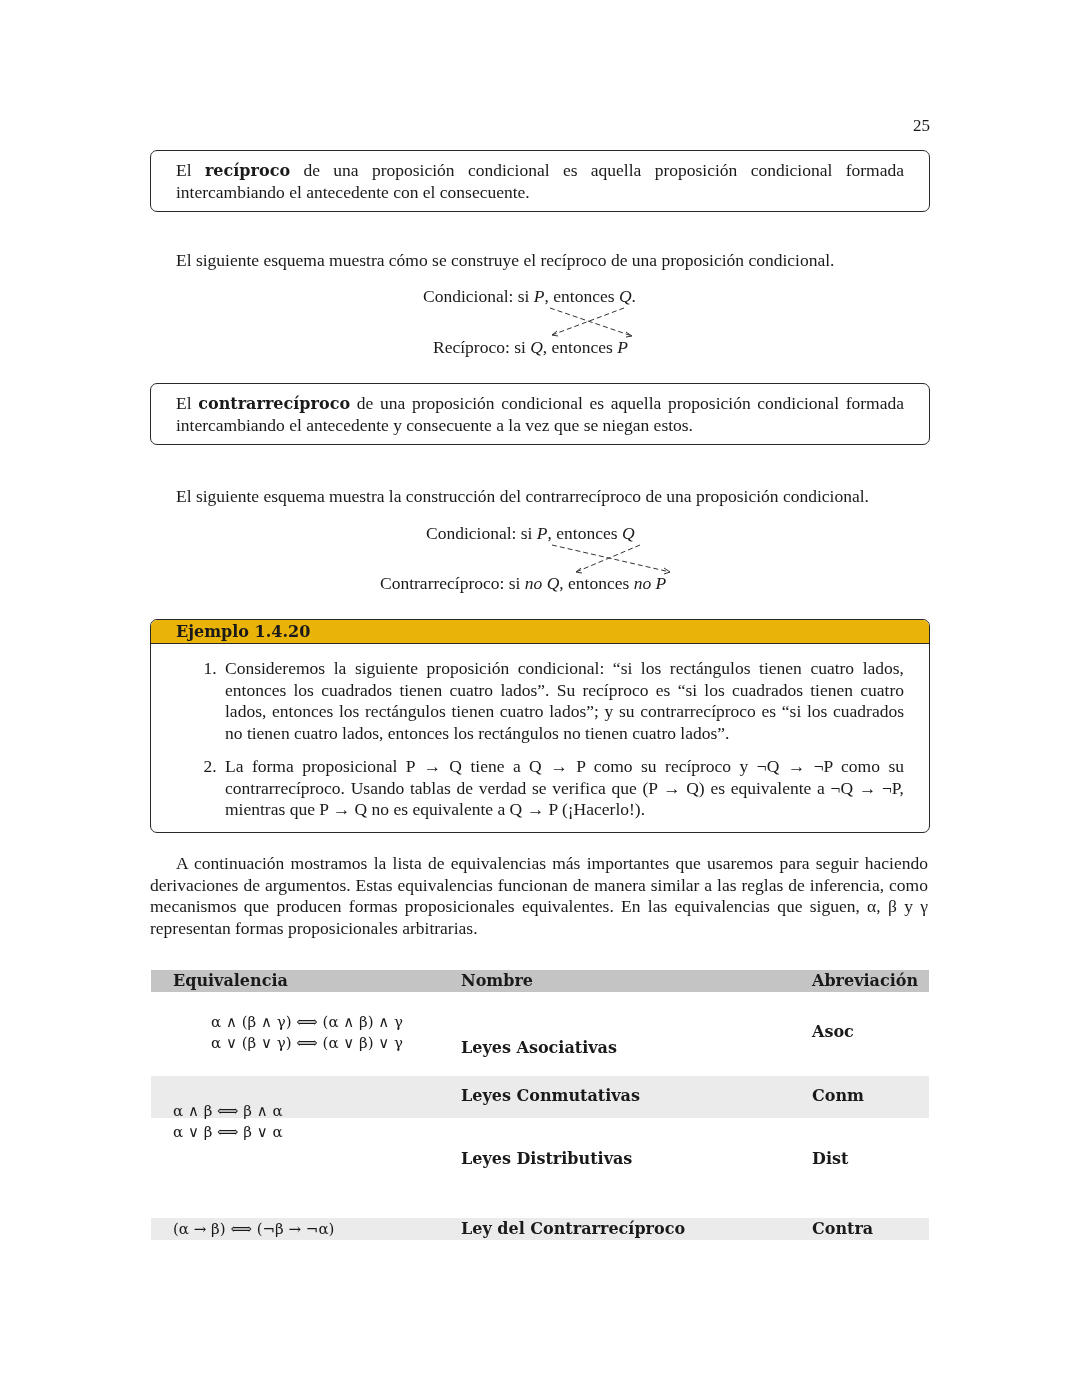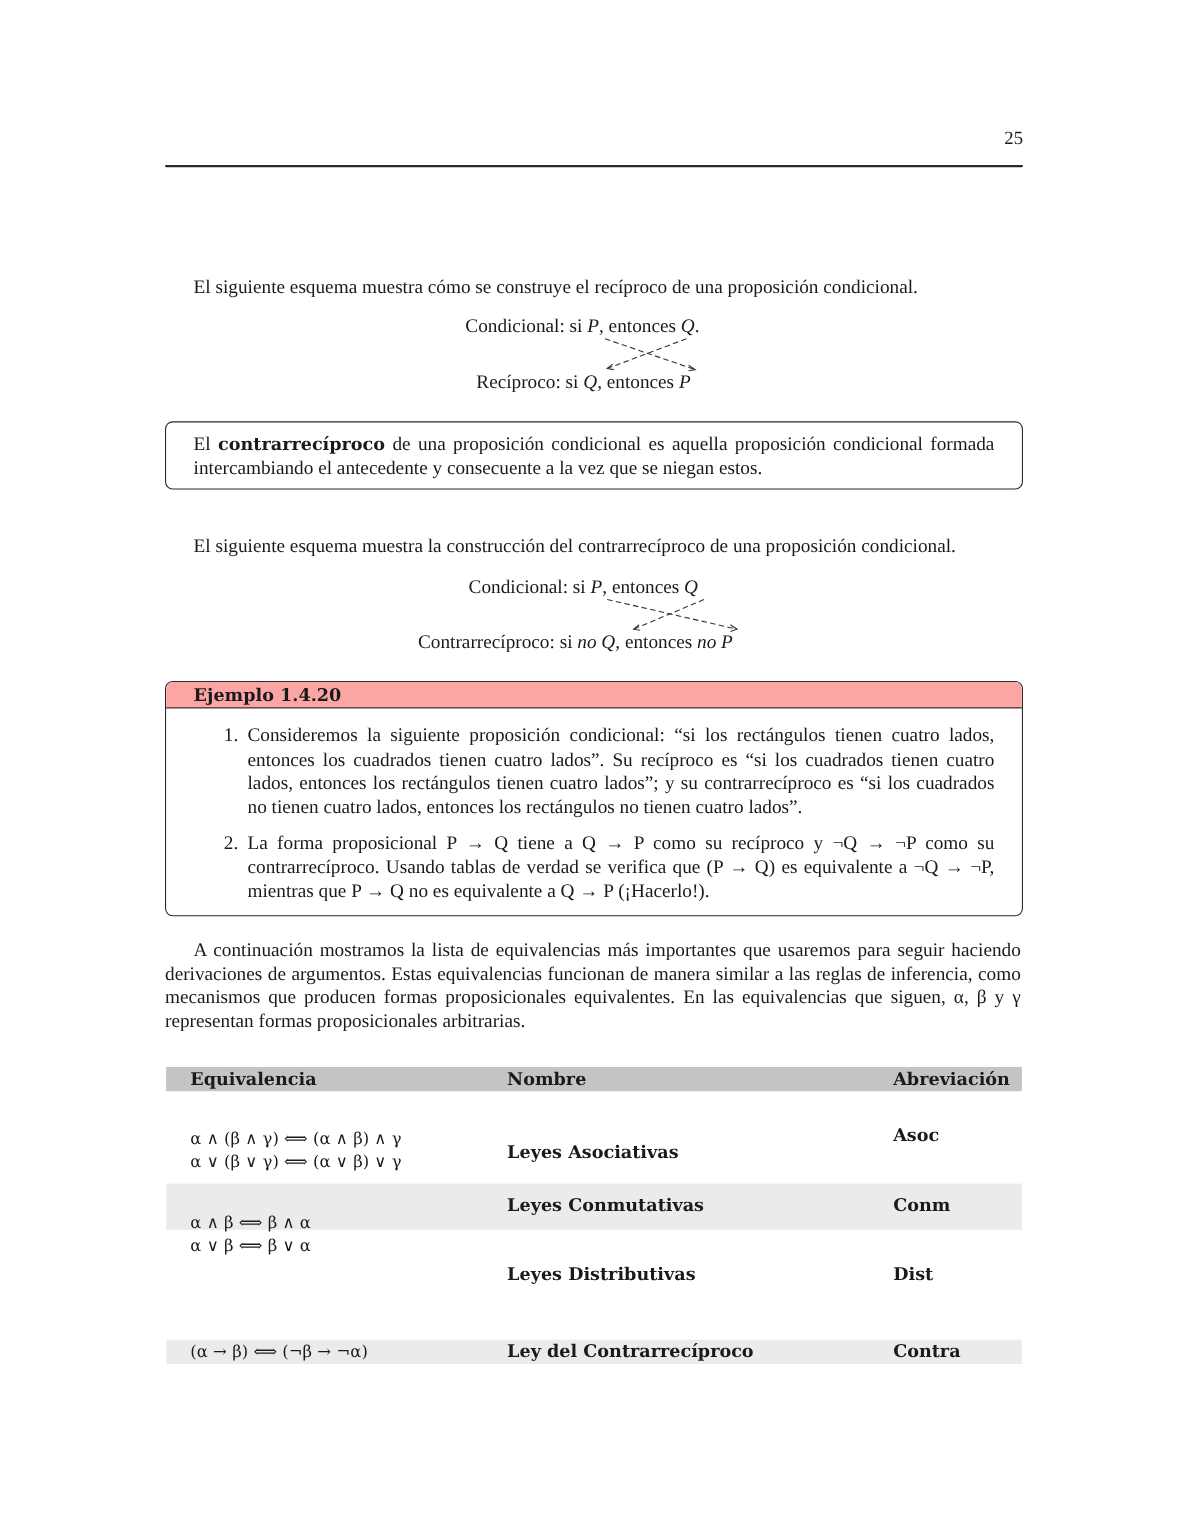--- a/index.html
+++ b/index.html
@@ -1,21 +1,21 @@
 <!DOCTYPE html>
 <html><head>
 <meta charset="utf-8">
 <style>
   html, body { margin:0; padding:0; background:#ffffff; }
   body { width:1080px; height:1397px; position:relative; font-family:"DejaVu Serif", "Liberation Serif", serif; color:#1a1a1a; overflow:hidden; }
   .page-number { position:absolute; top:116px; right:150px; font-size:17px; font-family:"Liberation Serif", serif; }
   .box { position:absolute; left:150px; width:778px; border:1.5px solid #2a2a2a; border-radius:7px; overflow:hidden; background:#fff; }
   .box-head { font-family:"DejaVu Serif", serif; font-weight:bold; font-size:16px; padding:0 25px; height:23px; line-height:23px; border-bottom:1.5px solid #2a2a2a; }
   .box-head.def { background:#fde9b4; }
-  .box-head.ex { background:#fca5a5; }
+  .box-head.ex { background:#eab308; }
   .box-body { font-family:"Liberation Serif", serif; font-size:17.5px; line-height:21.5px; padding:9px 25px 8px 25px; text-align:justify; }
   .para { position:absolute; left:150px; width:778px; font-family:"Liberation Serif", serif; font-size:17.5px; line-height:21.5px; text-align:justify; }
   .indent { text-indent:26px; }
   .scheme { position:absolute; font-family:"Liberation Serif", serif; font-size:17.5px; white-space:nowrap; }
   .m { font-style:italic; }
   b.bf { font-family:"DejaVu Serif", serif; font-size:16px; }
   ol { margin:0; padding-left:45px; }
   ol li { margin-bottom:12px; padding-left:4px; }
   ol li:last-child { margin-bottom:0; }
   .tbl { position:absolute; left:151px; width:778px; font-size:16px; }
@@ -27,20 +27,21 @@
   .hdr { background:#c4c4c4; }
   .shade { background:#ebebeb; }
   svg.arrows { position:absolute; overflow:visible; }
 </style>
 </head>
 <body>
 
 <div class="page-number">25</div>
 
 <div class="box" style="top:150px;">
+  <div class="box-body"><span>El </span><b class="bf">recíproco</b><span> de una proposición condicional es aquella proposición condicional formada intercambiando el antecedente con el consecuente.</span></div>
 </div>
 
 <div class="para" style="top:250px; left:176px; width:752px;">El siguiente esquema muestra cómo se construye el recíproco de una proposición condicional.</div>
 
 <div class="scheme" style="top:286px; left:423px;"><span>Condicional: si </span><span class="m">P</span><span>, entonces </span><span class="m">Q</span><span>.</span></div>
 <svg class="arrows" style="left:540px; top:305px;" width="100" height="35">
   <line x1="10" y1="3" x2="92" y2="31" stroke="#333" stroke-width="1" stroke-dasharray="5,3"></line>
   <polyline points="86,27 92,31 86,32" fill="none" stroke="#333" stroke-width="1"></polyline>
   <line x1="84" y1="3" x2="12" y2="30" stroke="#333" stroke-width="1" stroke-dasharray="5,3"></line>
   <polyline points="17,26 12,30 18,31" fill="none" stroke="#333" stroke-width="1"></polyline>
@@ -75,21 +76,21 @@
 <div class="para indent" style="top:853px;">A continuación mostramos la lista de equivalencias más importantes que usaremos para seguir haciendo derivaciones de argumentos. Estas equivalencias funcionan de manera similar a las reglas de inferencia, como mecanismos que producen formas proposicionales equivalentes. En las equivalencias que siguen, α, β y γ representan formas proposicionales arbitrarias.</div>
 
 <div class="tbl" style="top:970px;">
   <div class="trow hdr" style="top:0; height:22px; line-height:22px;">
     <span class="tcell c2" style="left:22px;">Equivalencia</span>
     <span class="tcell c2">Nombre</span>
     <span class="tcell c3">Abreviación</span>
   </div>
 
   <div class="trow" style="top:40px; height:46px;">
-    <div class="tcell c1" style="top:15px;">
+    <div class="tcell c1" style="top:2px;margin-left:38px;">
         <div>α ∧ (β ∧ γ) ⟺ (α ∧ β) ∧ γ</div>
         <div>α ∨ (β ∨ γ) ⟺ (α ∨ β) ∨ γ</div>
       </div>
     <span class="tcell c2" style="top:12px;margin-top:16px;">Leyes Asociativas</span>
     <span class="tcell c3" style="top:12px;">Asoc</span>
   </div>
 
   <div class="trow shade" style="top:106px; height:42px;">
     <div class="tcell c1" style="top:0px;margin-top:25px;">
         <div>α ∧ β ⟺ β ∧ α</div>

